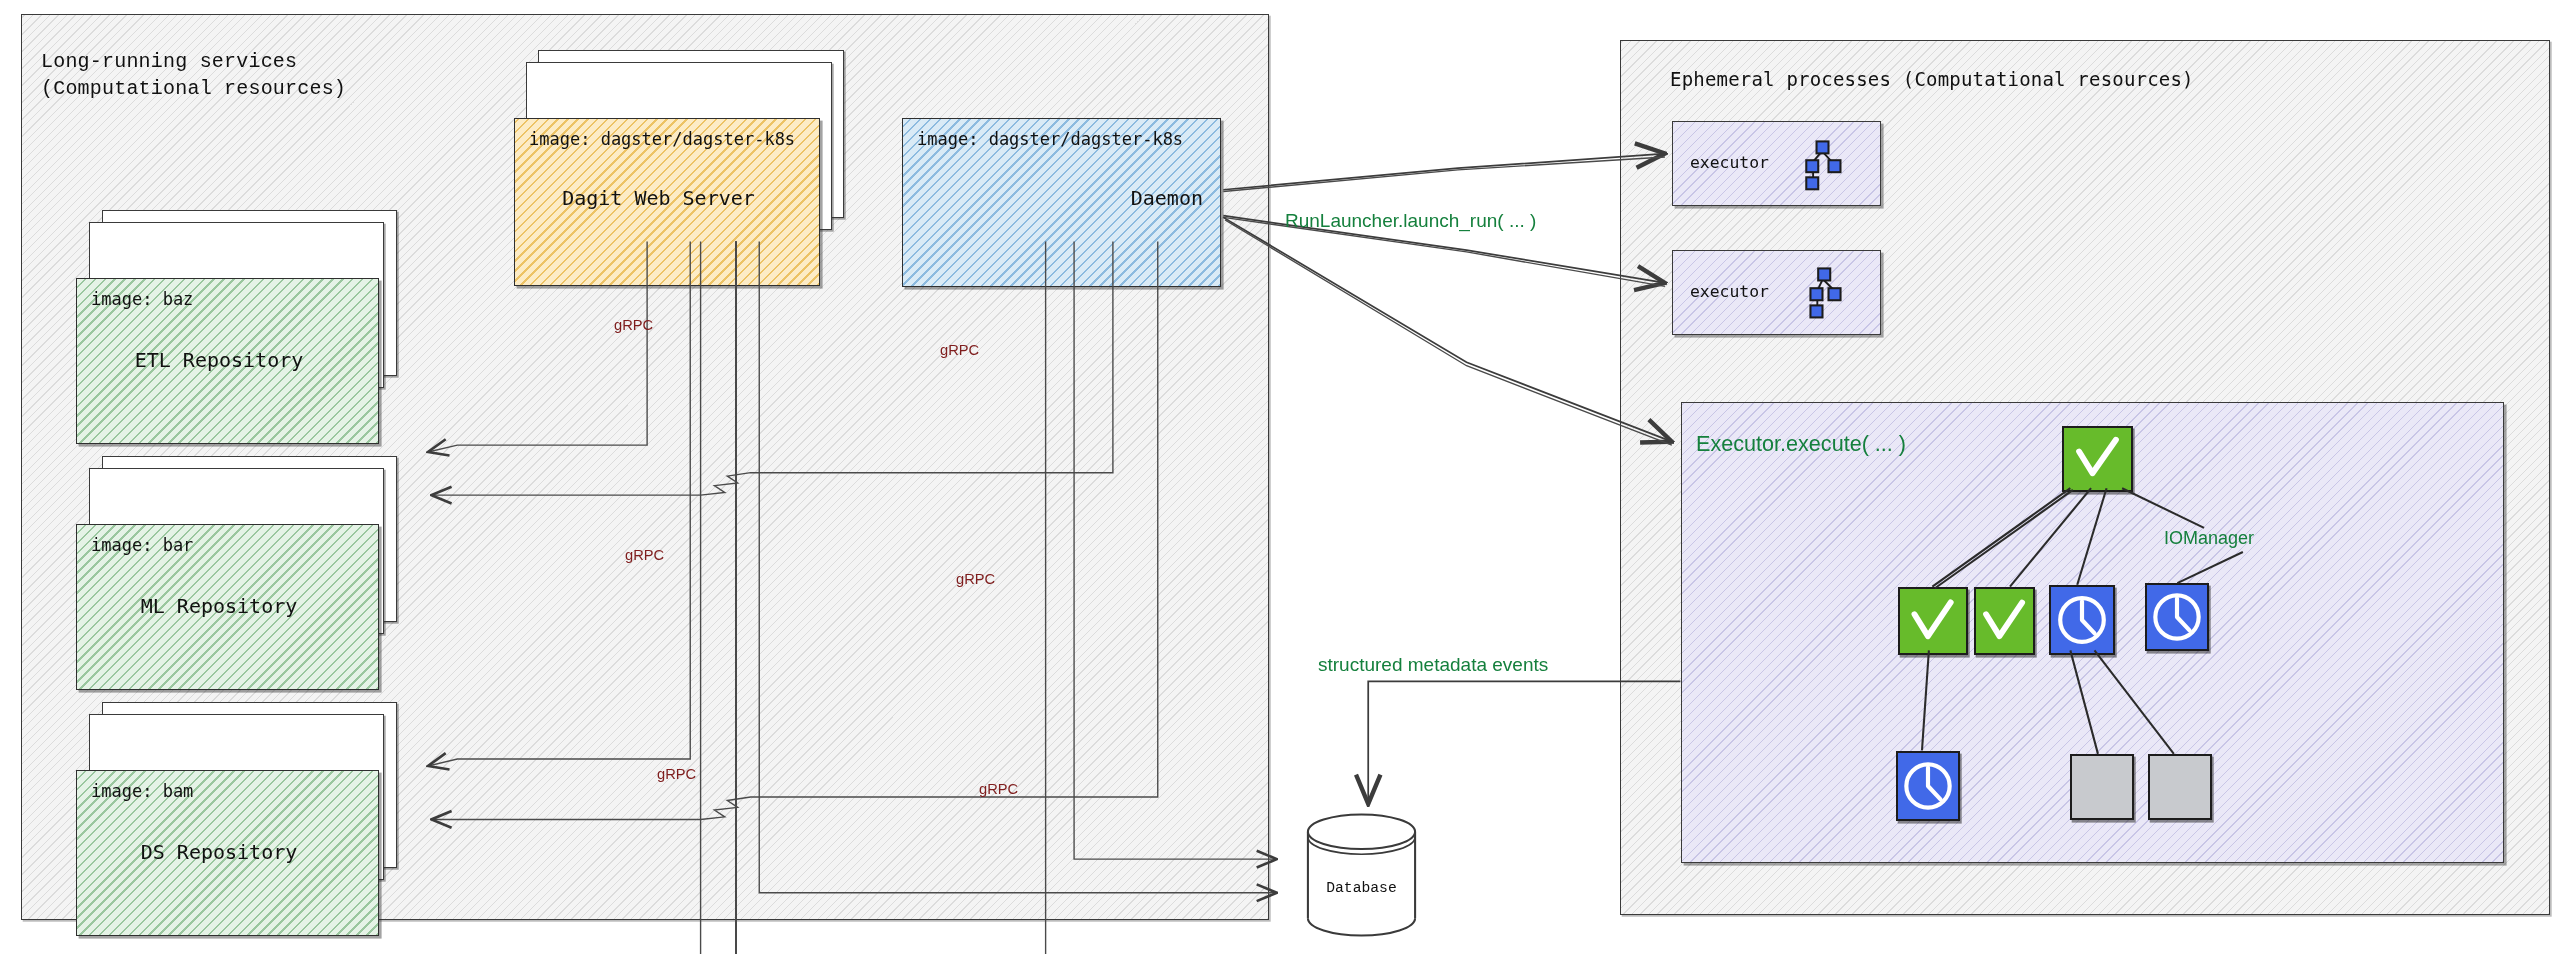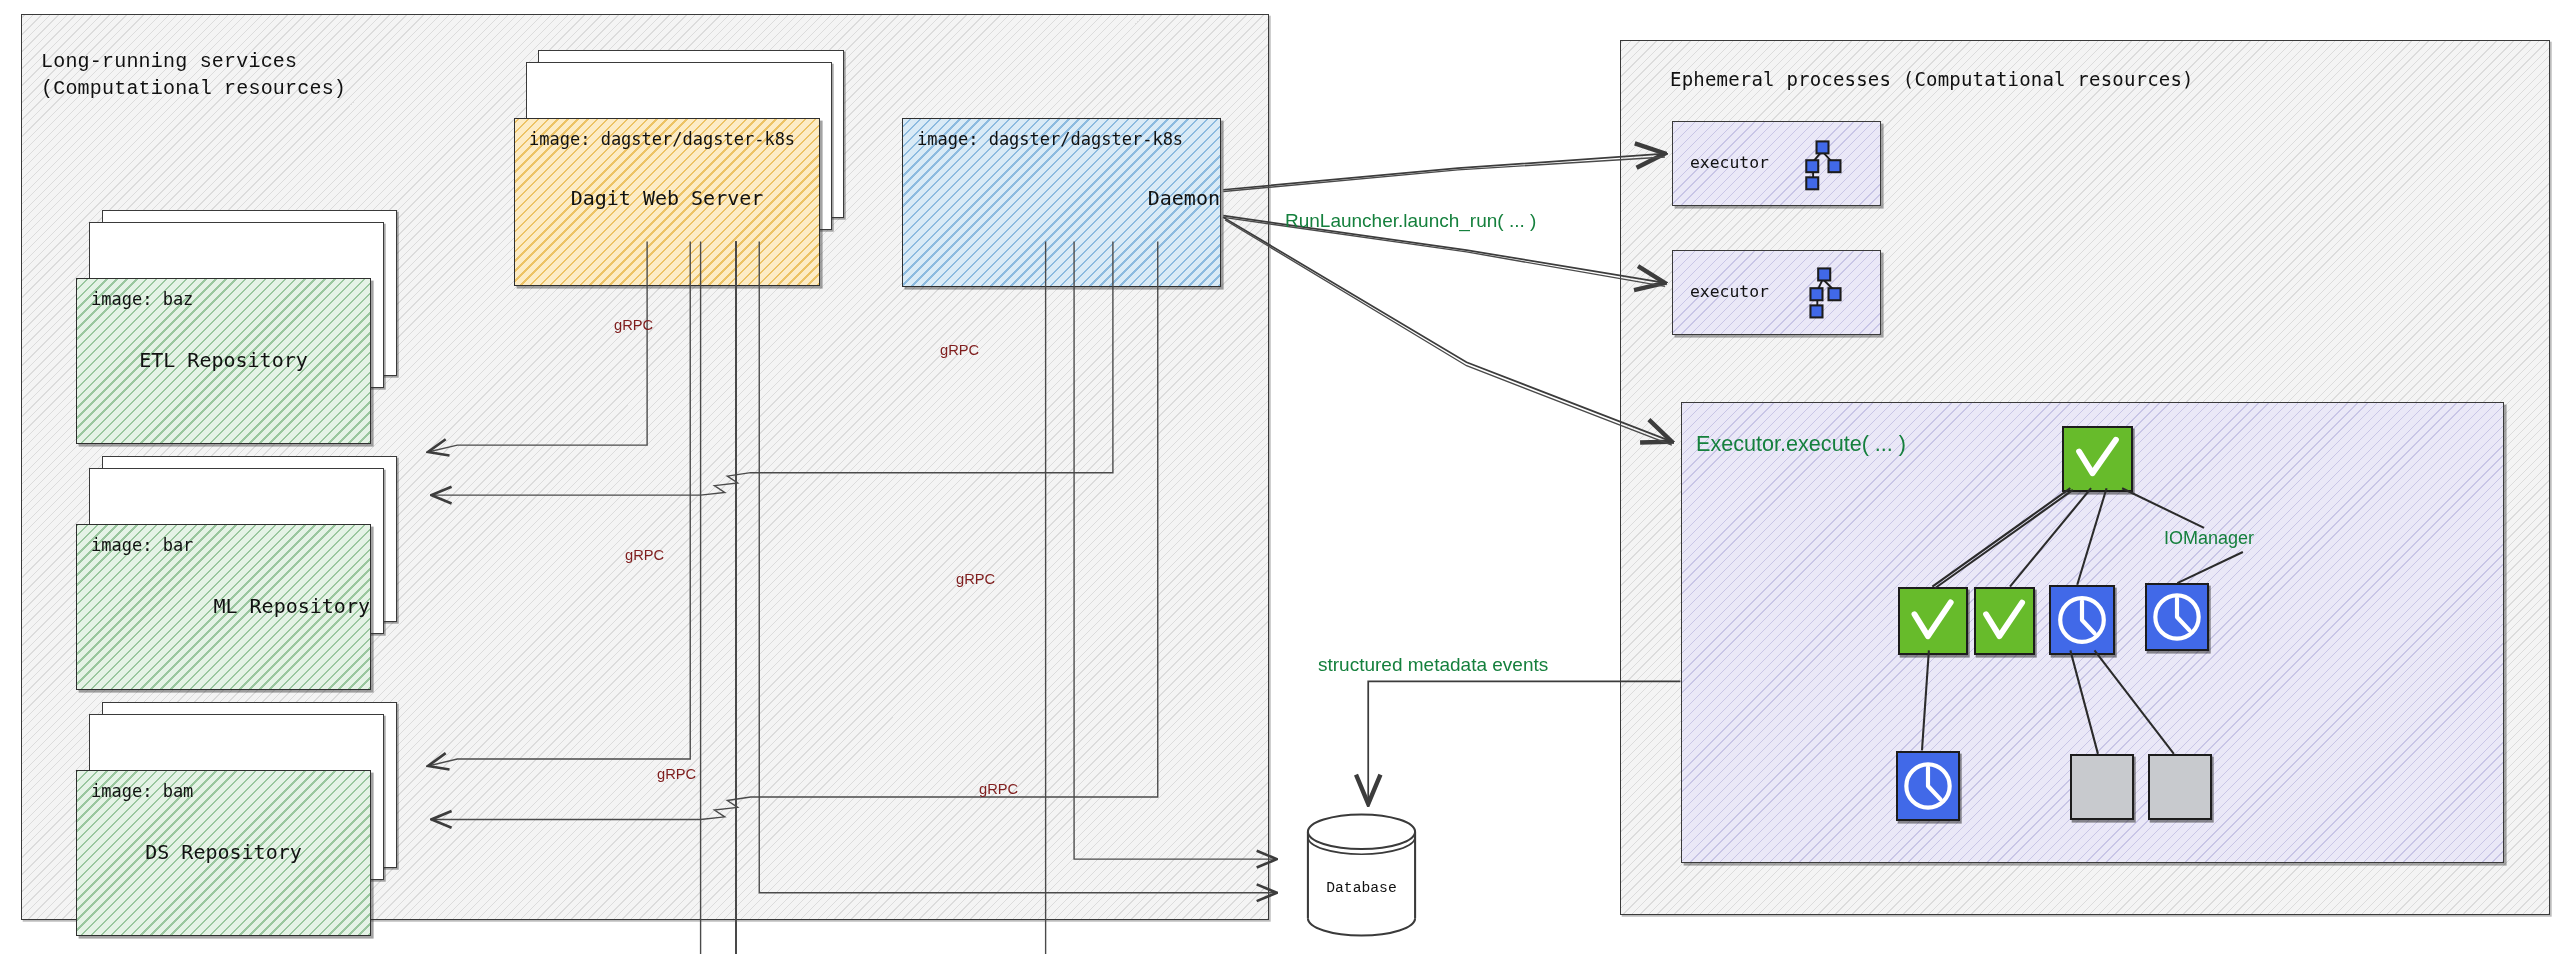--- a/index.html
+++ b/index.html
@@ -12,20 +12,21 @@
     background-color:#f4f4f4;
     background-image:repeating-linear-gradient(-45deg,
       rgba(200,200,200,.55) 0px, rgba(200,200,200,.55) 0.9px,
       rgba(255,255,255,0) 0.9px, rgba(255,255,255,0) 6px);
   }
   .hatch-green{
     background-color:#d7ecd9;
     background-image:repeating-linear-gradient(-45deg,
       rgba(104,168,110,.55) 0px, rgba(104,168,110,.55) 1.7px,
       rgba(255,255,255,.35) 1.7px, rgba(255,255,255,.35) 7px);
+    padding-left:8px;
   }
   .hatch-orange{
     background-color:#fbdfa0;
     background-image:repeating-linear-gradient(-45deg,
       rgba(219,160,30,.45) 0px, rgba(219,160,30,.45) 1.7px,
       rgba(255,255,255,.40) 1.7px, rgba(255,255,255,.40) 7px);
   }
   .hatch-blue{
     background-color:#bfdcf0;
     background-image:repeating-linear-gradient(-45deg,
@@ -41,21 +42,21 @@
 
   
   .panel{position:absolute;border:1.7px solid #3a3a3a;box-shadow:1.7px 1.7px 0 rgba(60,60,60,.35);}
   .panel-title{position:absolute;font-size:20px;color:#111;line-height:1.35;white-space:pre;letter-spacing:0.2px;}
 
   
   .stack{position:absolute;}
   .sheet{position:absolute;background:#fff;border:1.7px solid #3a3a3a;box-shadow:1.7px 1.7px 0 rgba(60,60,60,.45);}
   .front{position:absolute;border:1.7px solid #2f2f2f;box-shadow:2.6px 2.6px 0 rgba(50,50,50,.45);margin-top:44px;}
   .img-label{position:absolute;left:14px;top:10.4px;font-size:17px;color:#111;white-space:pre;}
-  .box-title{position:absolute;left:0;right:0;text-align:center;font-size:20px;color:#111;white-space:pre;}
+  .box-title{position:absolute;left:0;right:17px;text-align:center;font-size:20px;color:#111;white-space:pre;}
 
   
   .simplebox{position:absolute;border:1.7px solid #3a3a3a;box-shadow:2.6px 2.6px 0 rgba(60,60,60,.45);}
   .exec-label{position:absolute;font-size:16.4px;color:#111;white-space:pre;}
 
   
   #wires{position:absolute;left:0;top:0;width:2576px;height:954px;pointer-events:none;}
   .wire{fill:none;stroke:#3c3c3c;stroke-width:2;}
   .wire-thin{fill:none;stroke:#4a4a4a;stroke-width:1.6;}
   .dagedge{fill:none;stroke:#2b2b2b;stroke-width:2.4;}
@@ -109,21 +110,21 @@
       <div class="img-label">image: baz</div>
       <div class="box-title" style="top:69px;">ETL Repository</div>
     </div>
   </div>
 
   <div class="stack" style="left:76px;top:456px;width:345px;height:86px;">
     <div class="sheet" style="left:26px;top:0px;width:293px;height:164px;"></div>
     <div class="sheet" style="left:13px;top:12px;width:293px;height:164px;"></div>
     <div class="front hatch-green" style="left:0px;top:24px;width:293px;height:164px;">
       <div class="img-label">image: bar</div>
-      <div class="box-title" style="top:69px;text-align:right;">ML Repository</div>
+      <div class="box-title" style="top:69px;">ML Repository</div>
     </div>
   </div>
 
   <div class="stack" style="left:76px;top:702px;width:345px;height:86px;">
     <div class="sheet" style="left:26px;top:0px;width:293px;height:164px;"></div>
     <div class="sheet" style="left:13px;top:12px;width:293px;height:164px;"></div>
     <div class="front hatch-green" style="left:0px;top:24px;width:293px;height:164px;">
       <div class="img-label">image: bam</div>
       <div class="box-title" style="top:69px;">DS Repository</div>
     </div>

